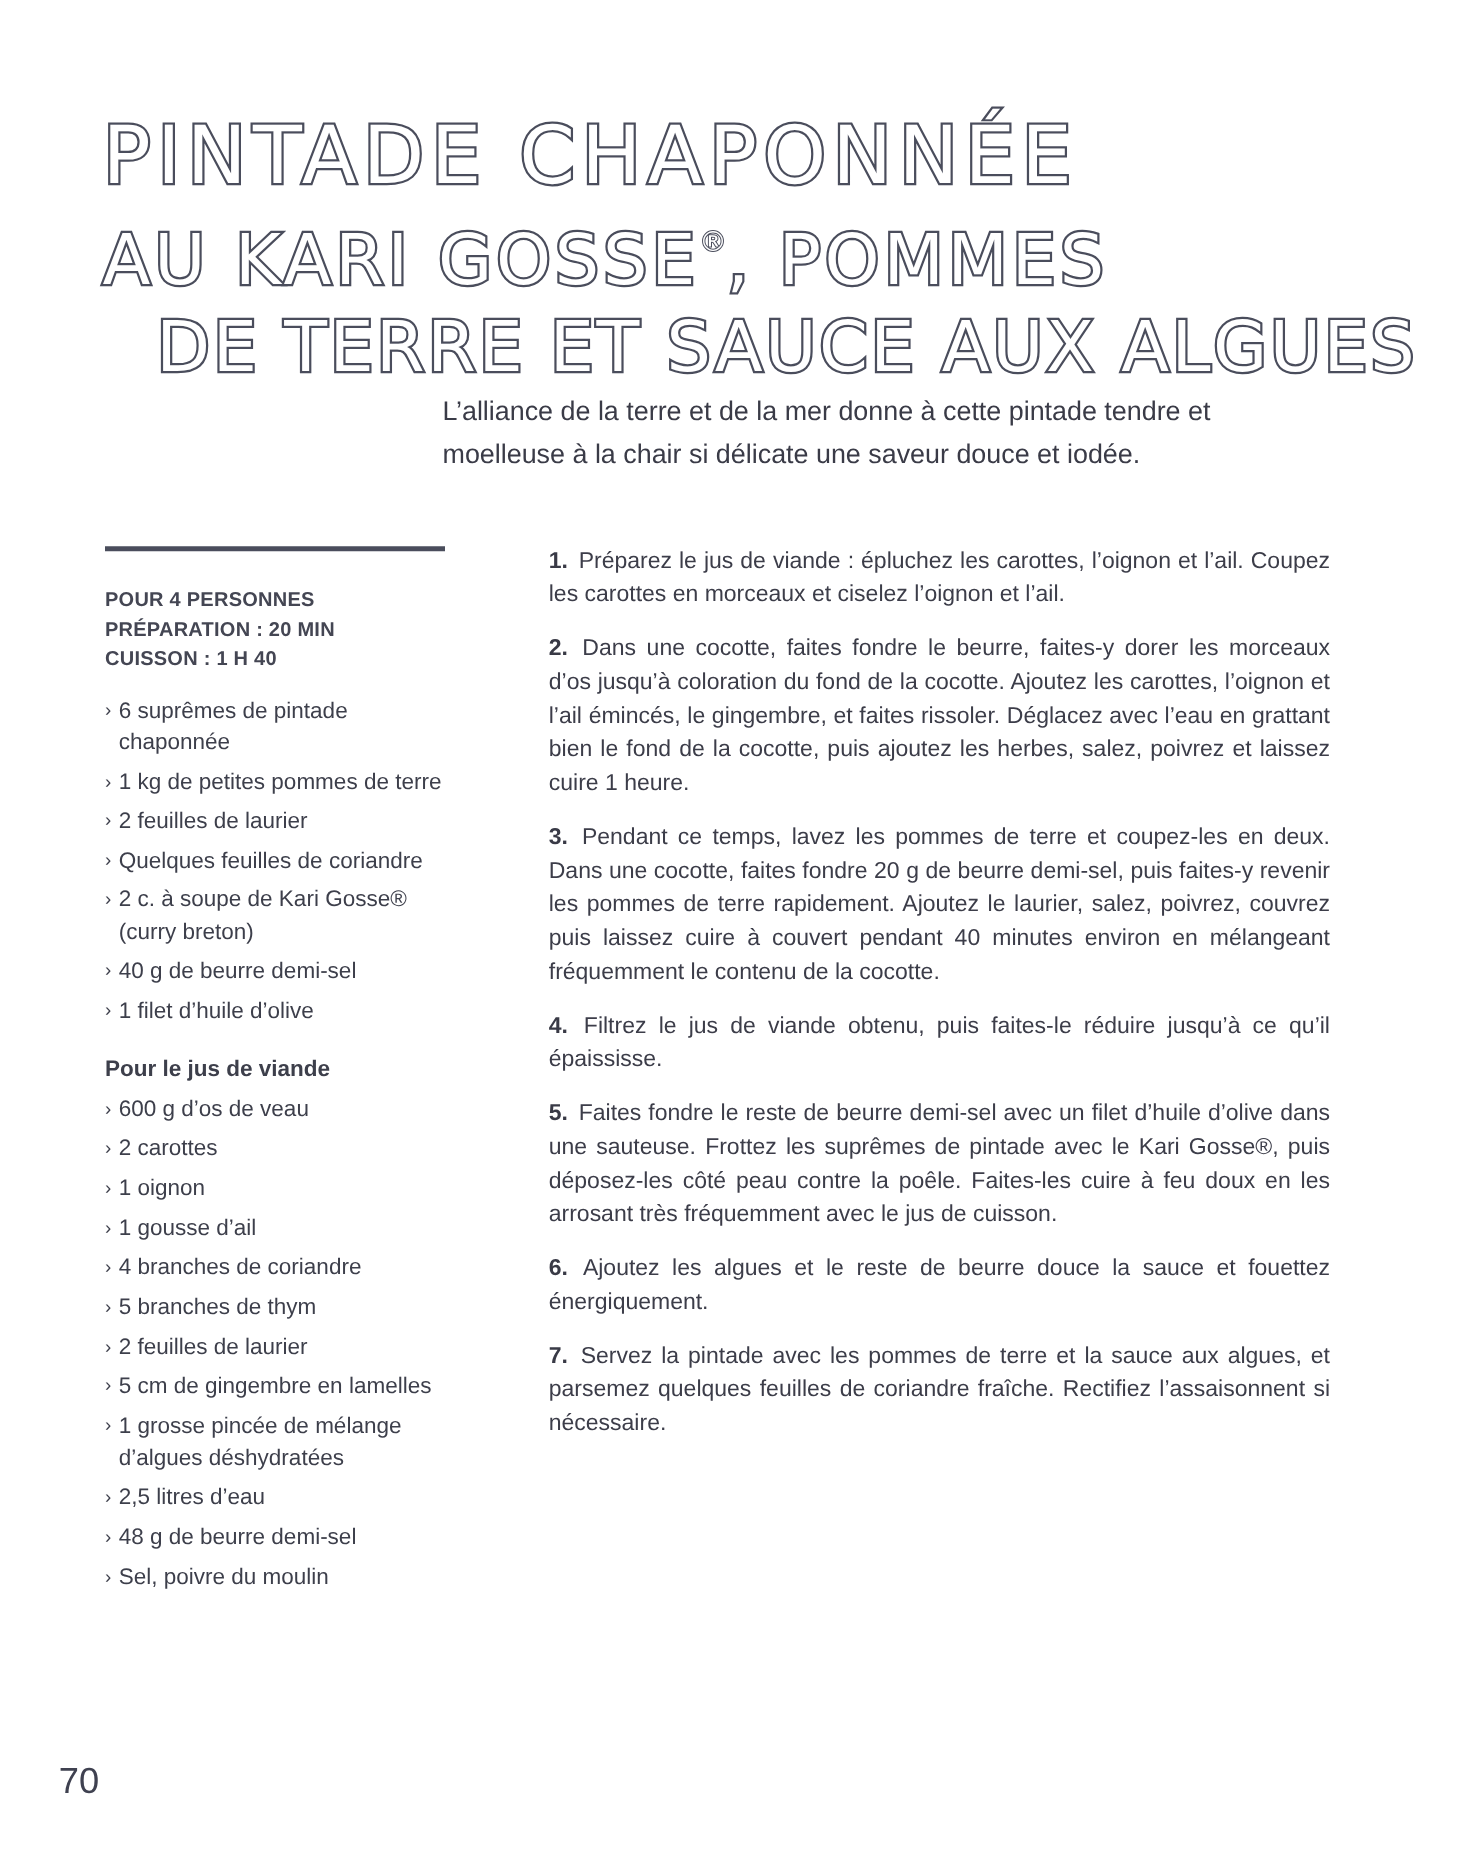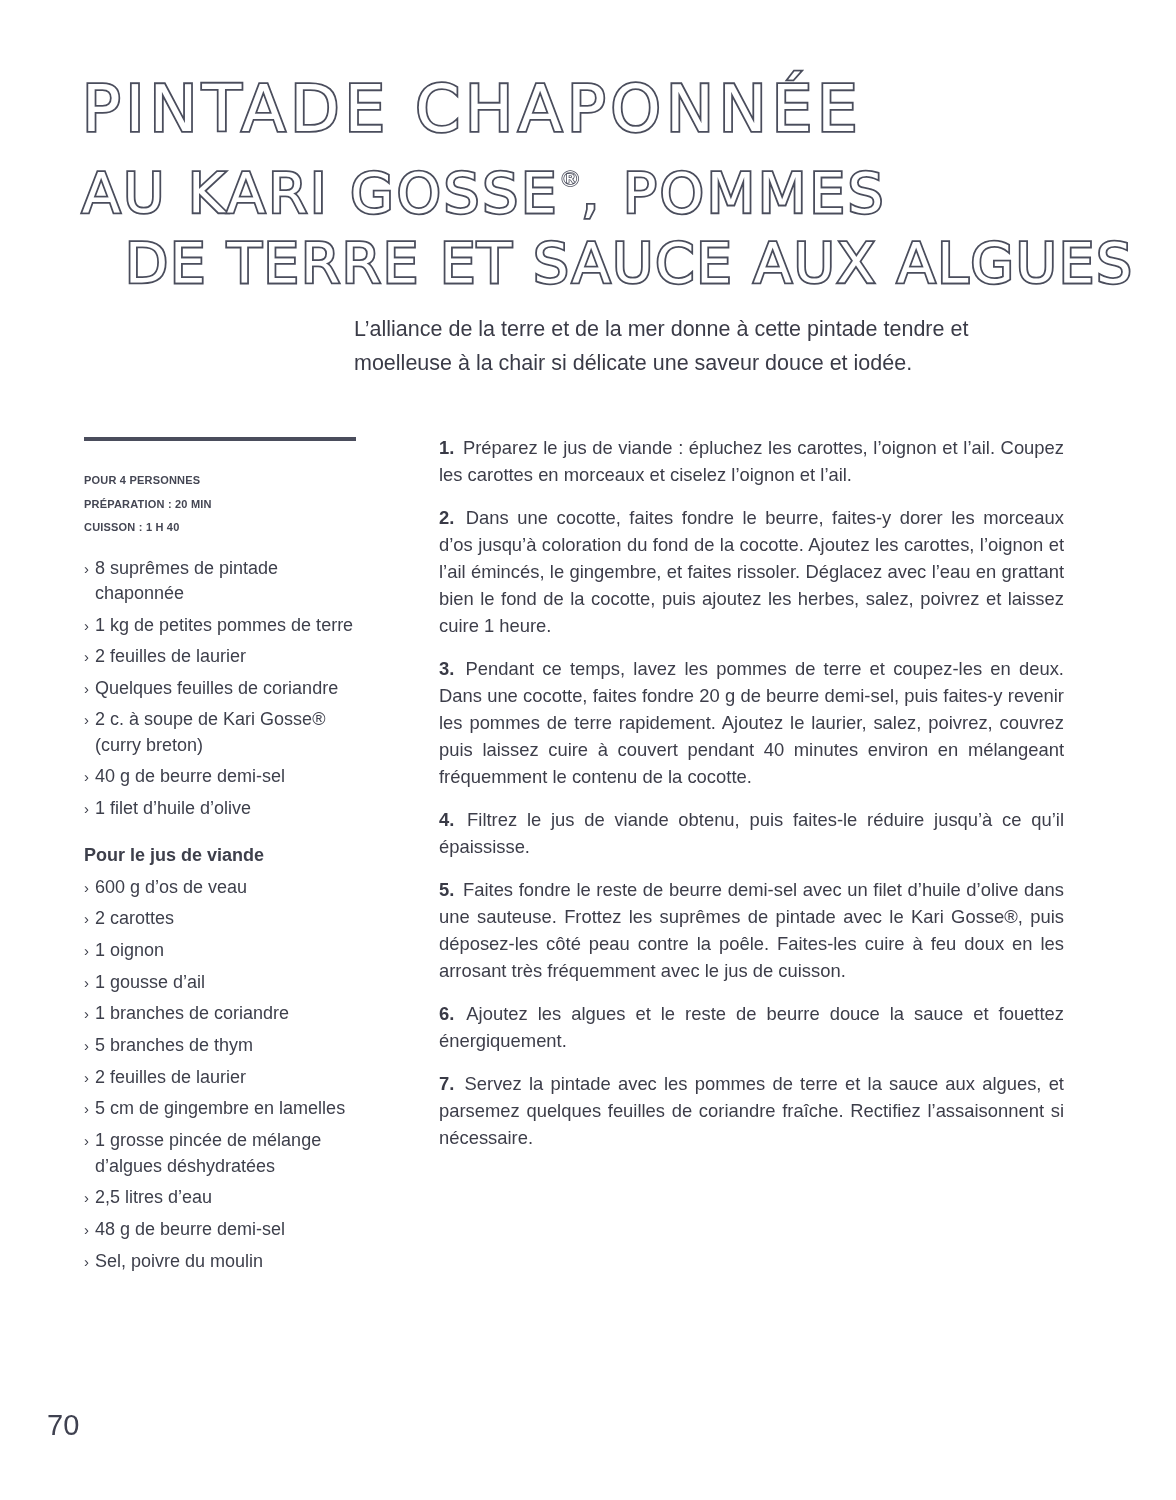--- a/index.html
+++ b/index.html
@@ -17,21 +17,21 @@
     }
     .page {
       position: absolute;
       inset: 0;
     }
 
     
     .title {
       position: absolute;
       left: 82px;
-      top: 74px;
+      top: 90px;
       margin: 0;
       font-family: "DejaVu Sans", "Liberation Sans", sans-serif;
       font-weight: normal;
       text-transform: uppercase;
       letter-spacing: 3px;
       line-height: 70px;
       color: #ffffff;
       -webkit-text-stroke: 3.6px #4a4d5c;
       paint-order: stroke fill;
     }
@@ -69,21 +69,21 @@
       width: 280px;
     }
     .sidebar-rule {
       width: 272px;
       height: 4px;
       background: #4a4d5c;
       margin: 0 0 28px 0;
     }
     .meta {
       font-weight: bold;
-      font-size: 11px;
+      font-size: 16px;
       line-height: 23.5px;
       letter-spacing: 0.2px;
       color: #444653;
       text-transform: uppercase;
       margin-bottom: 16px;
     }
     .ingredients {
       list-style: none;
       margin: 0;
       padding: 0;
@@ -158,37 +158,37 @@
   <aside class="sidebar">
     <div class="sidebar-rule"></div>
 
     <div class="meta">
       <div>POUR 4 PERSONNES</div>
       <div>PRÉPARATION : 20 MIN</div>
       <div>CUISSON : 1 H 40</div>
     </div>
 
     <ul class="ingredients">
-      <li><span class="bullet">›</span><span>8 suprêmes de pintade chaponnée</span></li>
+      <li><span class="bullet">›</span><span>6 suprêmes de pintade chaponnée</span></li>
       <li><span class="bullet">›</span><span>1 kg de petites pommes de terre</span></li>
       <li><span class="bullet">›</span><span>2 feuilles de laurier</span></li>
       <li><span class="bullet">›</span><span>Quelques feuilles de coriandre</span></li>
       <li><span class="bullet">›</span><span>2 c. à soupe de Kari Gosse® (curry breton)</span></li>
       <li><span class="bullet">›</span><span>40 g de beurre demi-sel</span></li>
       <li><span class="bullet">›</span><span>1 filet d’huile d’olive</span></li>
     </ul>
 
     <div class="subhead">Pour le jus de viande</div>
 
     <ul class="ingredients ing-group-2">
       <li><span class="bullet">›</span><span>600 g d’os de veau</span></li>
       <li><span class="bullet">›</span><span>2 carottes</span></li>
       <li><span class="bullet">›</span><span>1 oignon</span></li>
       <li><span class="bullet">›</span><span>1 gousse d’ail</span></li>
-      <li><span class="bullet">›</span><span>1 branches de coriandre</span></li>
+      <li><span class="bullet">›</span><span>4 branches de coriandre</span></li>
       <li><span class="bullet">›</span><span>5 branches de thym</span></li>
       <li><span class="bullet">›</span><span>2 feuilles de laurier</span></li>
       <li><span class="bullet">›</span><span>5 cm de gingembre en lamelles</span></li>
       <li><span class="bullet">›</span><span>1 grosse pincée de mélange d’algues déshydratées</span></li>
       <li><span class="bullet">›</span><span>2,5 litres d’eau</span></li>
       <li><span class="bullet">›</span><span>48 g de beurre demi-sel</span></li>
       <li><span class="bullet">›</span><span>Sel, poivre du moulin</span></li>
     </ul>
   </aside>
 

